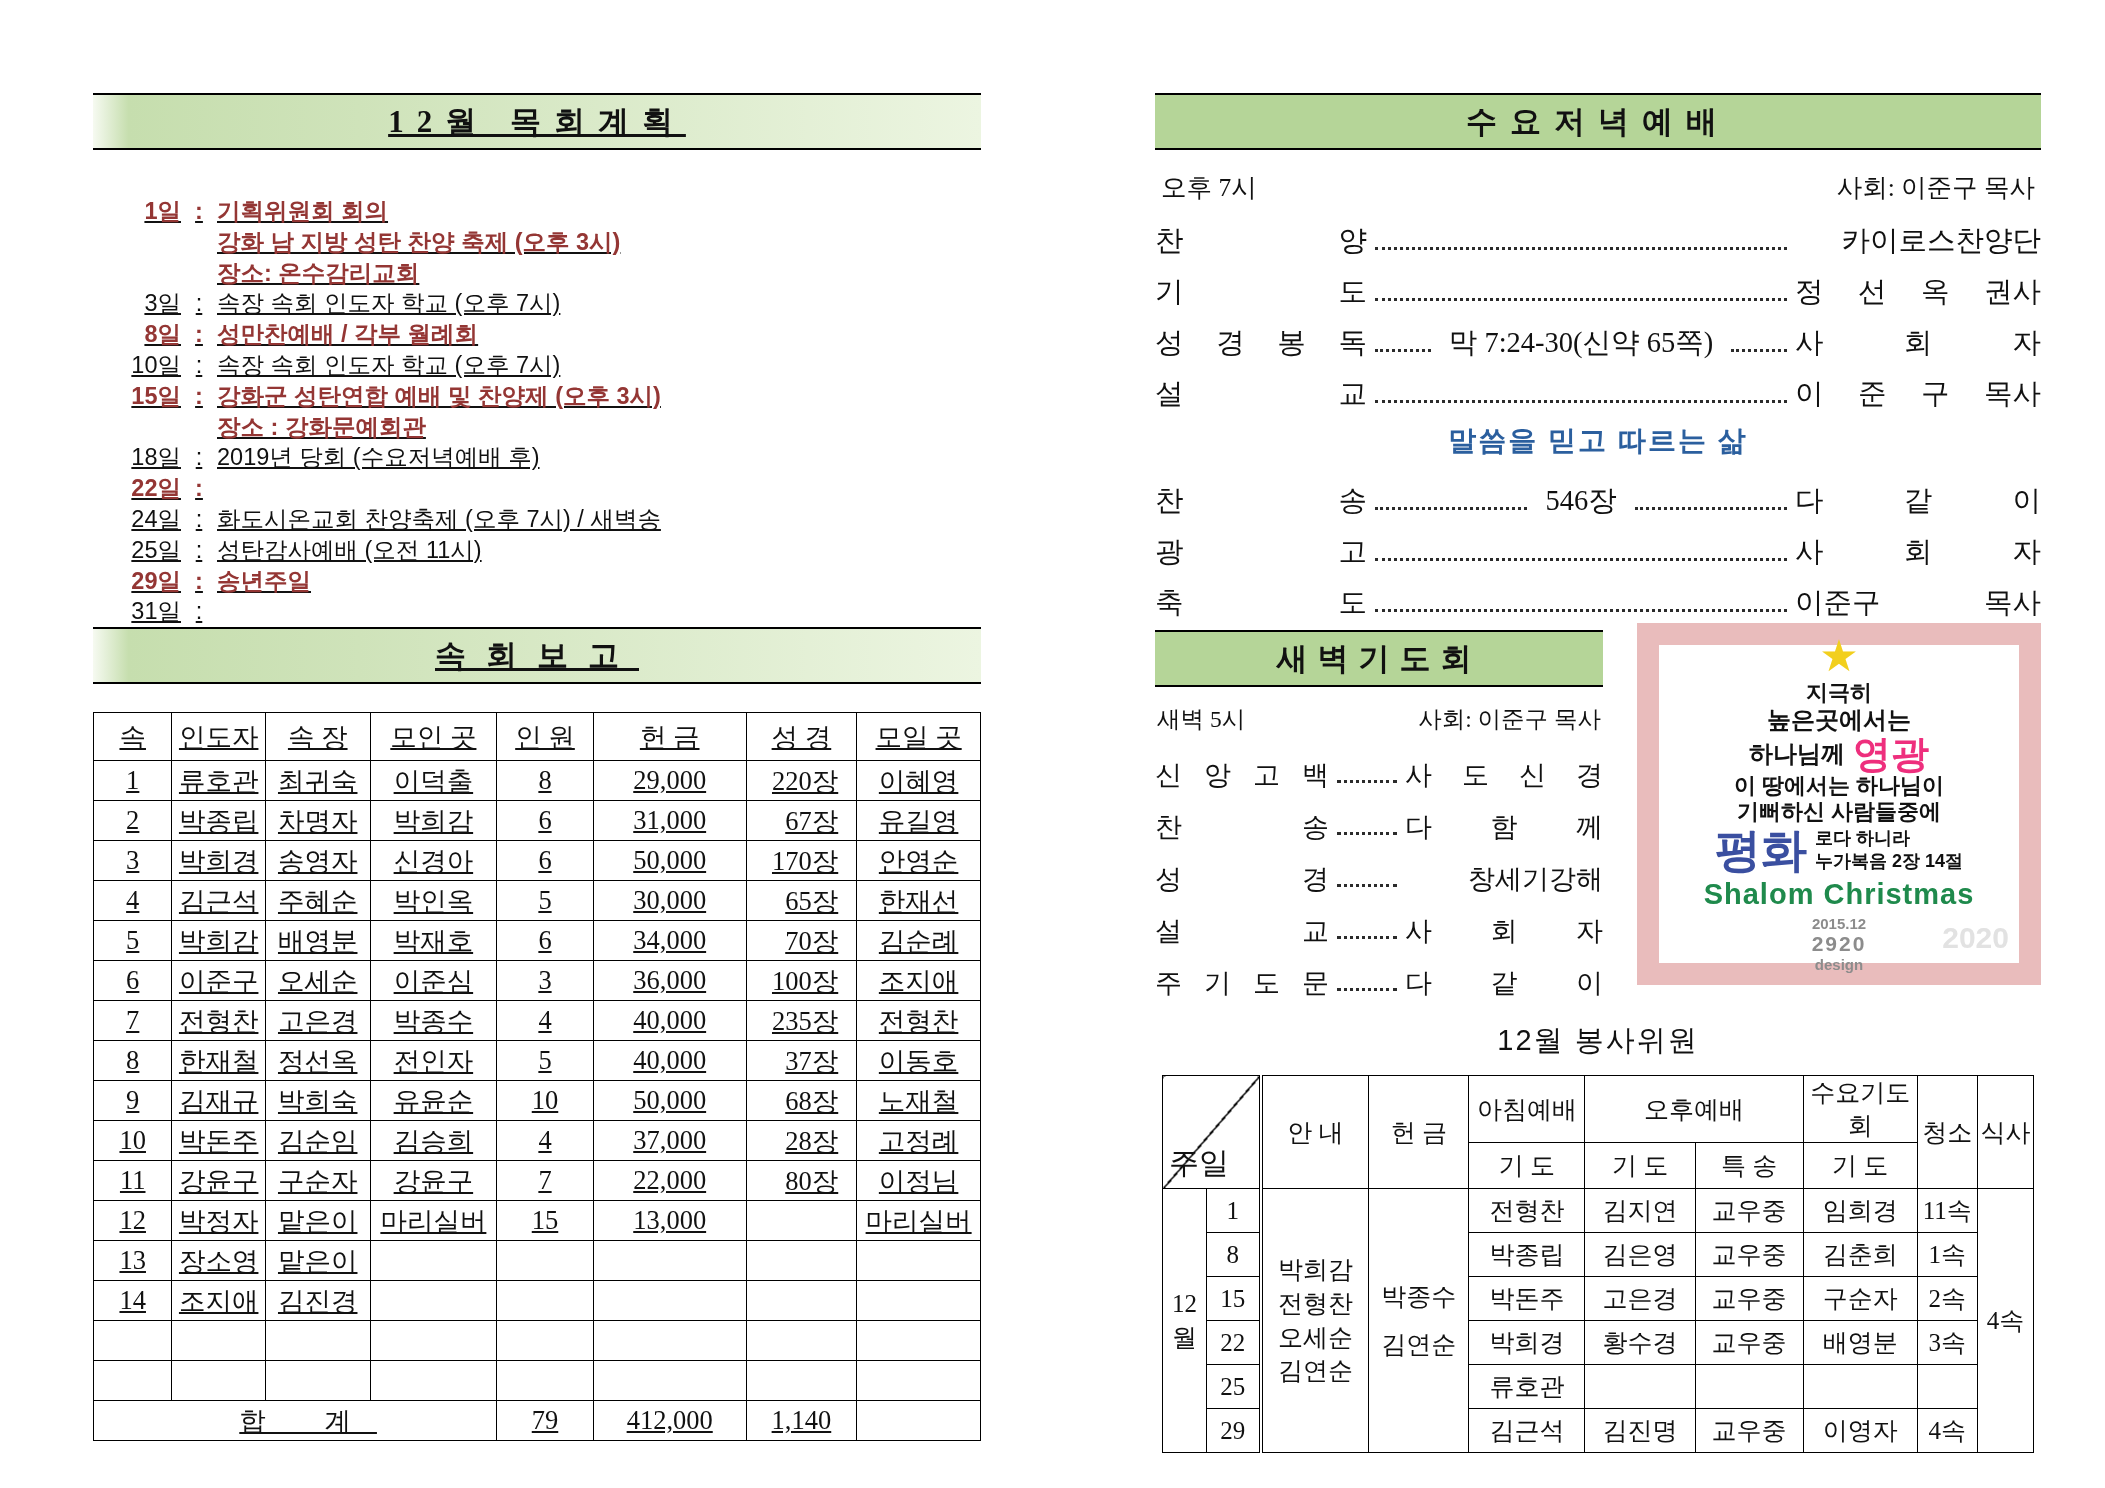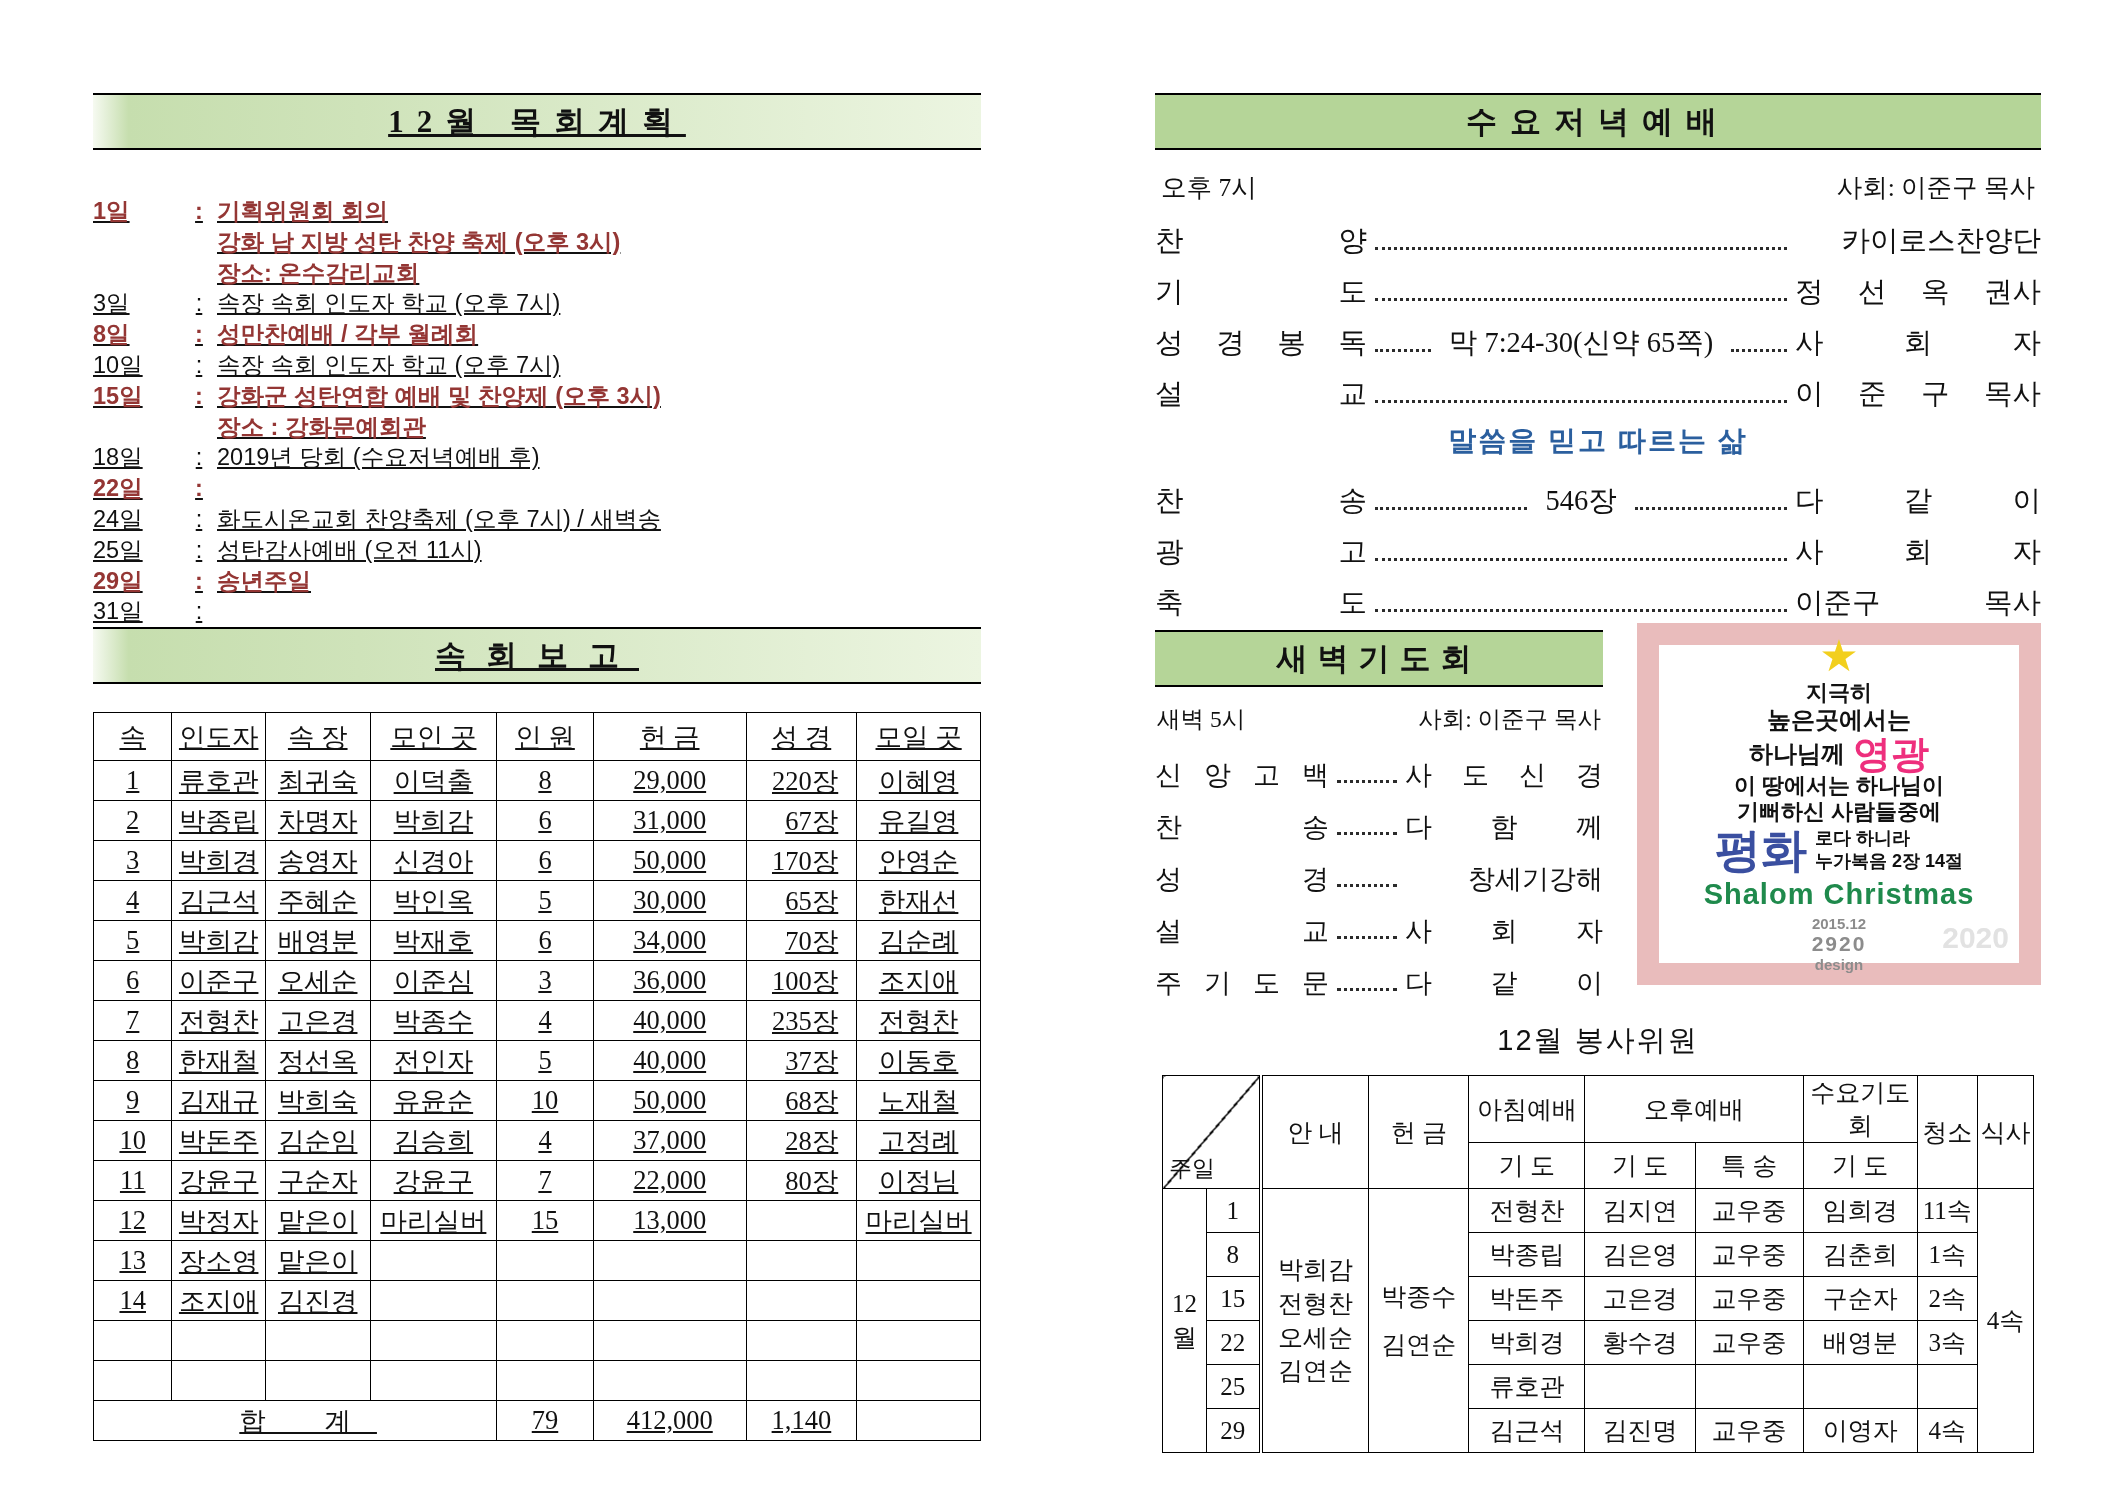--- a/index.html
+++ b/index.html
@@ -35,21 +35,21 @@
   .band.grad{background:linear-gradient(90deg,#f6faf1 0%,var(--band-gradient-start) 4%,#cfe3ba 30%,var(--band-gradient-end) 100%);}
   .band.solid{background:var(--band-green);}
 
   
   .plan-list{
     margin-top:46px;
     font-family:"Liberation Sans","DejaVu Sans",sans-serif;
     font-size:23.5px;line-height:30.8px;
   }
   .plan-line{display:flex;}
-  .plan-day{width:88px;text-align:left;flex:none;}
+  .plan-day{width:88px;text-align:right;flex:none;}
   .plan-colon{width:36px;text-align:center;flex:none;}
   .plan-text{flex:1;}
   .plan-line.em{color:var(--emphasis);font-weight:bold;}
 
   
   .report{
     margin-top:28px;width:100%;height:720px;
     border-collapse:collapse;table-layout:fixed;
     font-size:26.5px;text-align:center;
   }
@@ -115,21 +115,21 @@
     font-size:25px;text-align:center;
   }
   .duty td{border:1.5px solid #000;padding:0;overflow:hidden;}
   .duty tr.duty-h{height:46px;}
   .duty tr.duty-b{height:44px;}
   .duty td.dbl{border-left:4px double #000;}
   .duty td.diag{
     position:relative;
     background:linear-gradient(to bottom right,transparent 49.4%,#000 49.4%,#000 50.6%,transparent 50.6%);
   }
-  .duty td.diag .corner-label{position:absolute;left:6px;bottom:4px;font-size:23px;}
+  .duty td.diag .corner-label{position:absolute;left:6px;bottom:4px;font-size:30px;}
   .duty .stack div{line-height:1.35;}
   .duty .gap div{line-height:1.9;}
 </style>
 </head>
 <body>
 
 <div class="page page-left">
   <div class="band grad">
     <span>12월 목회계획</span>
   </div>

